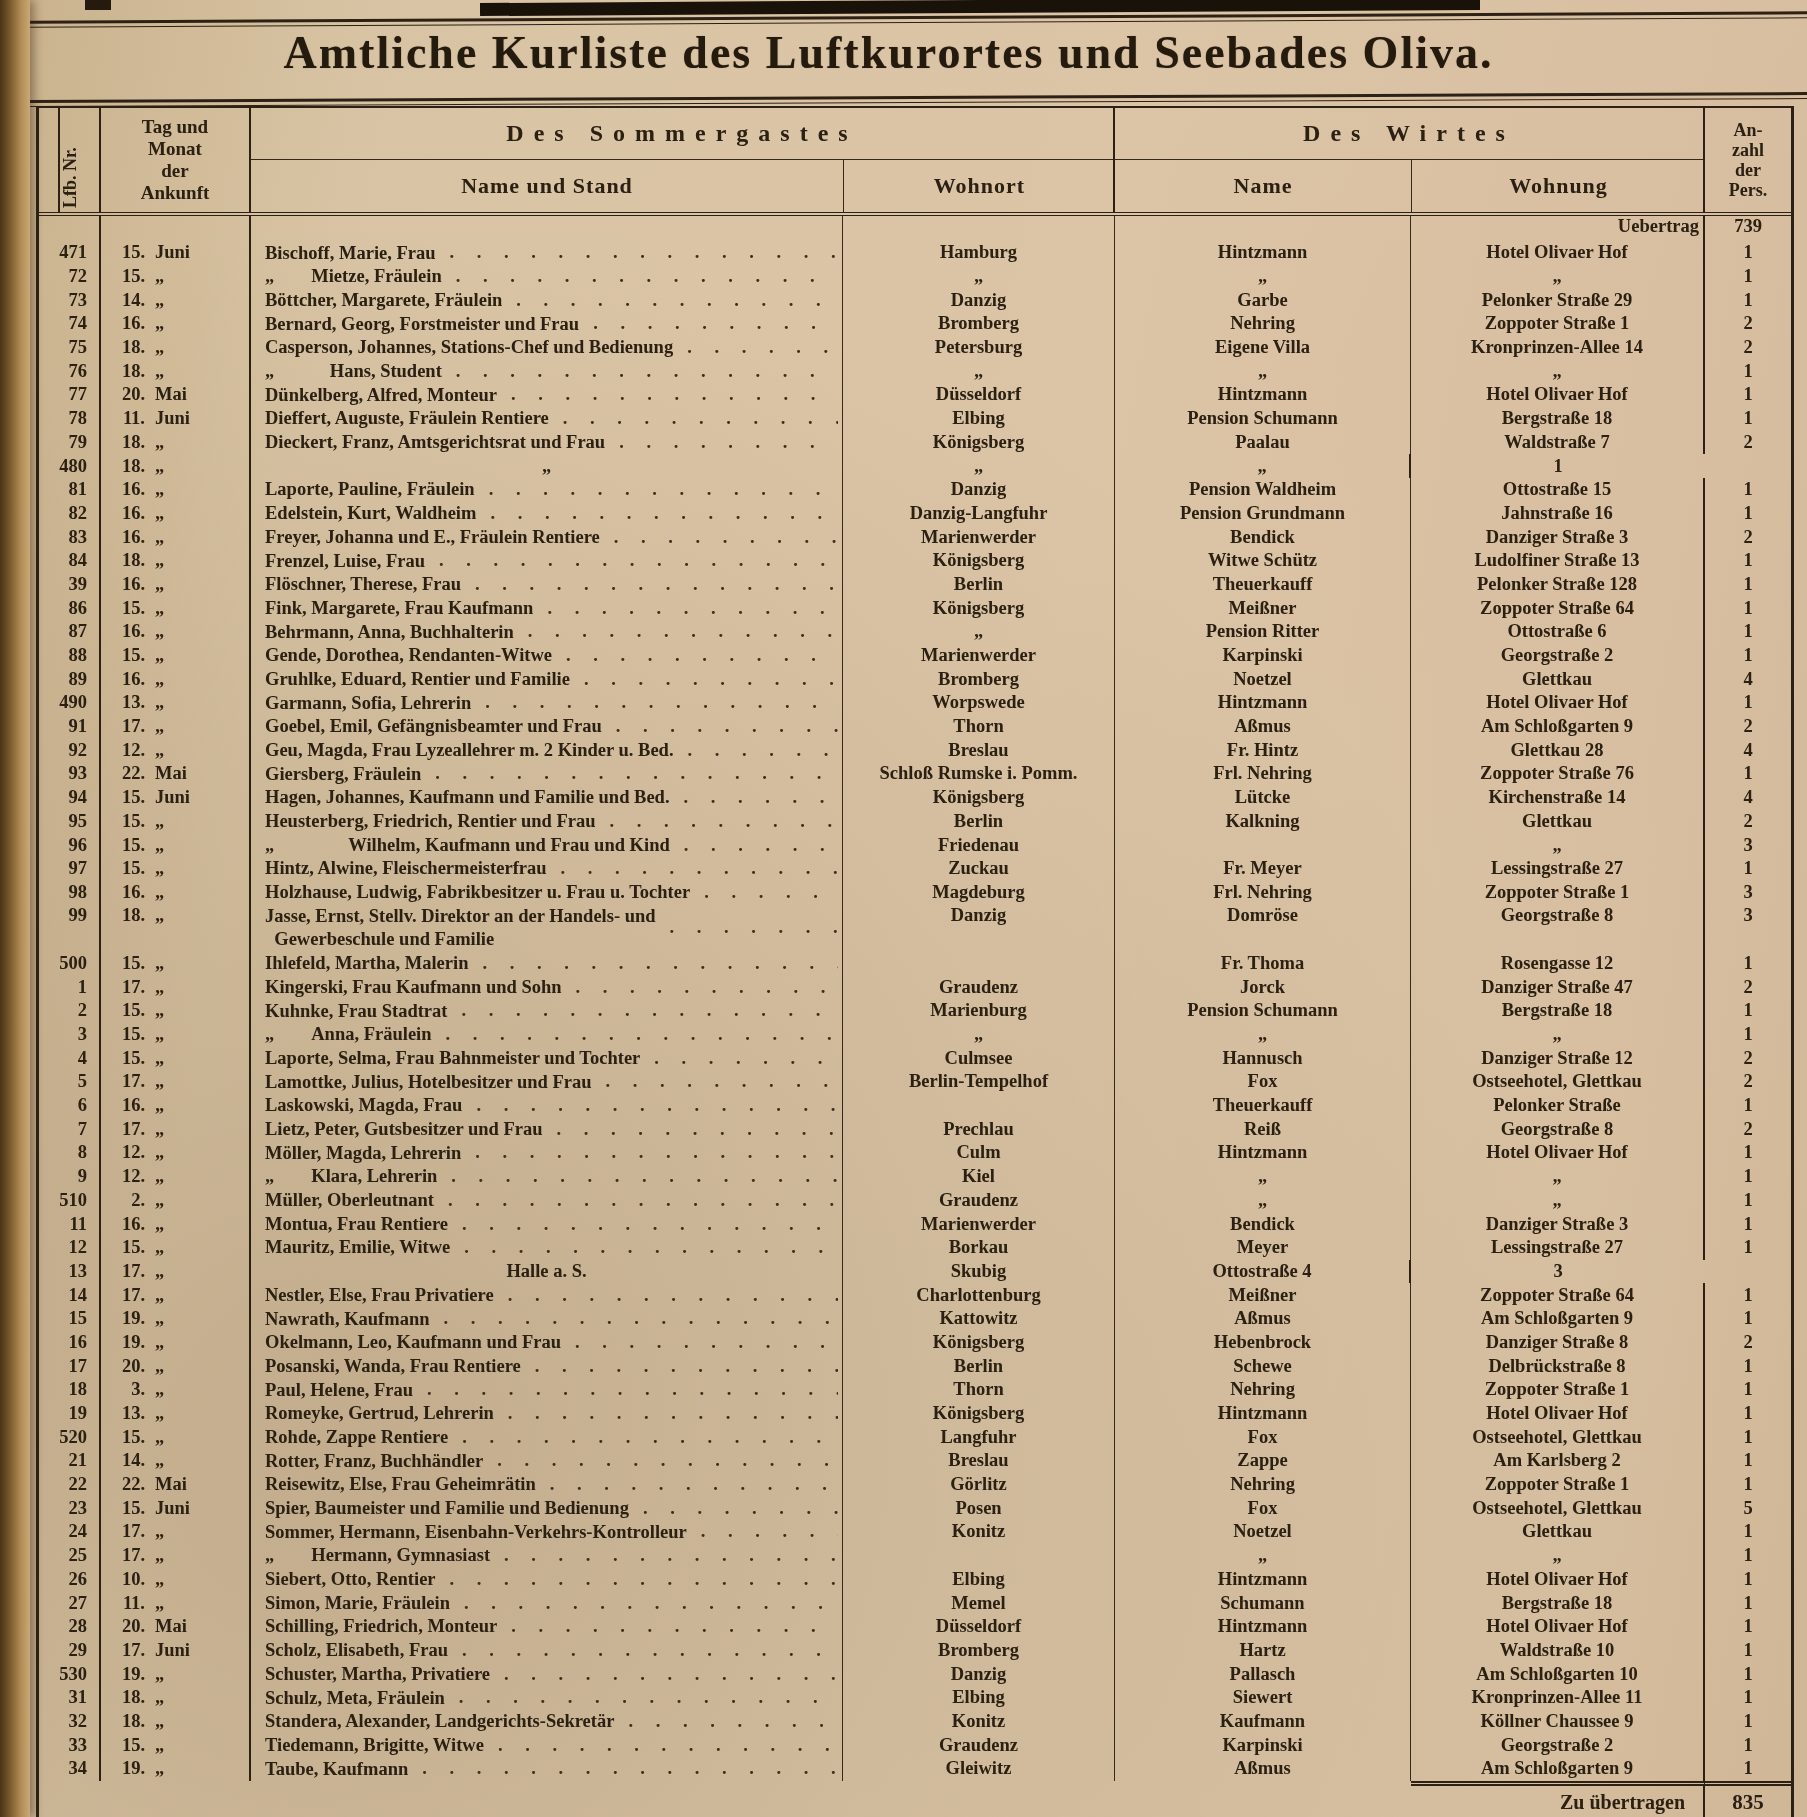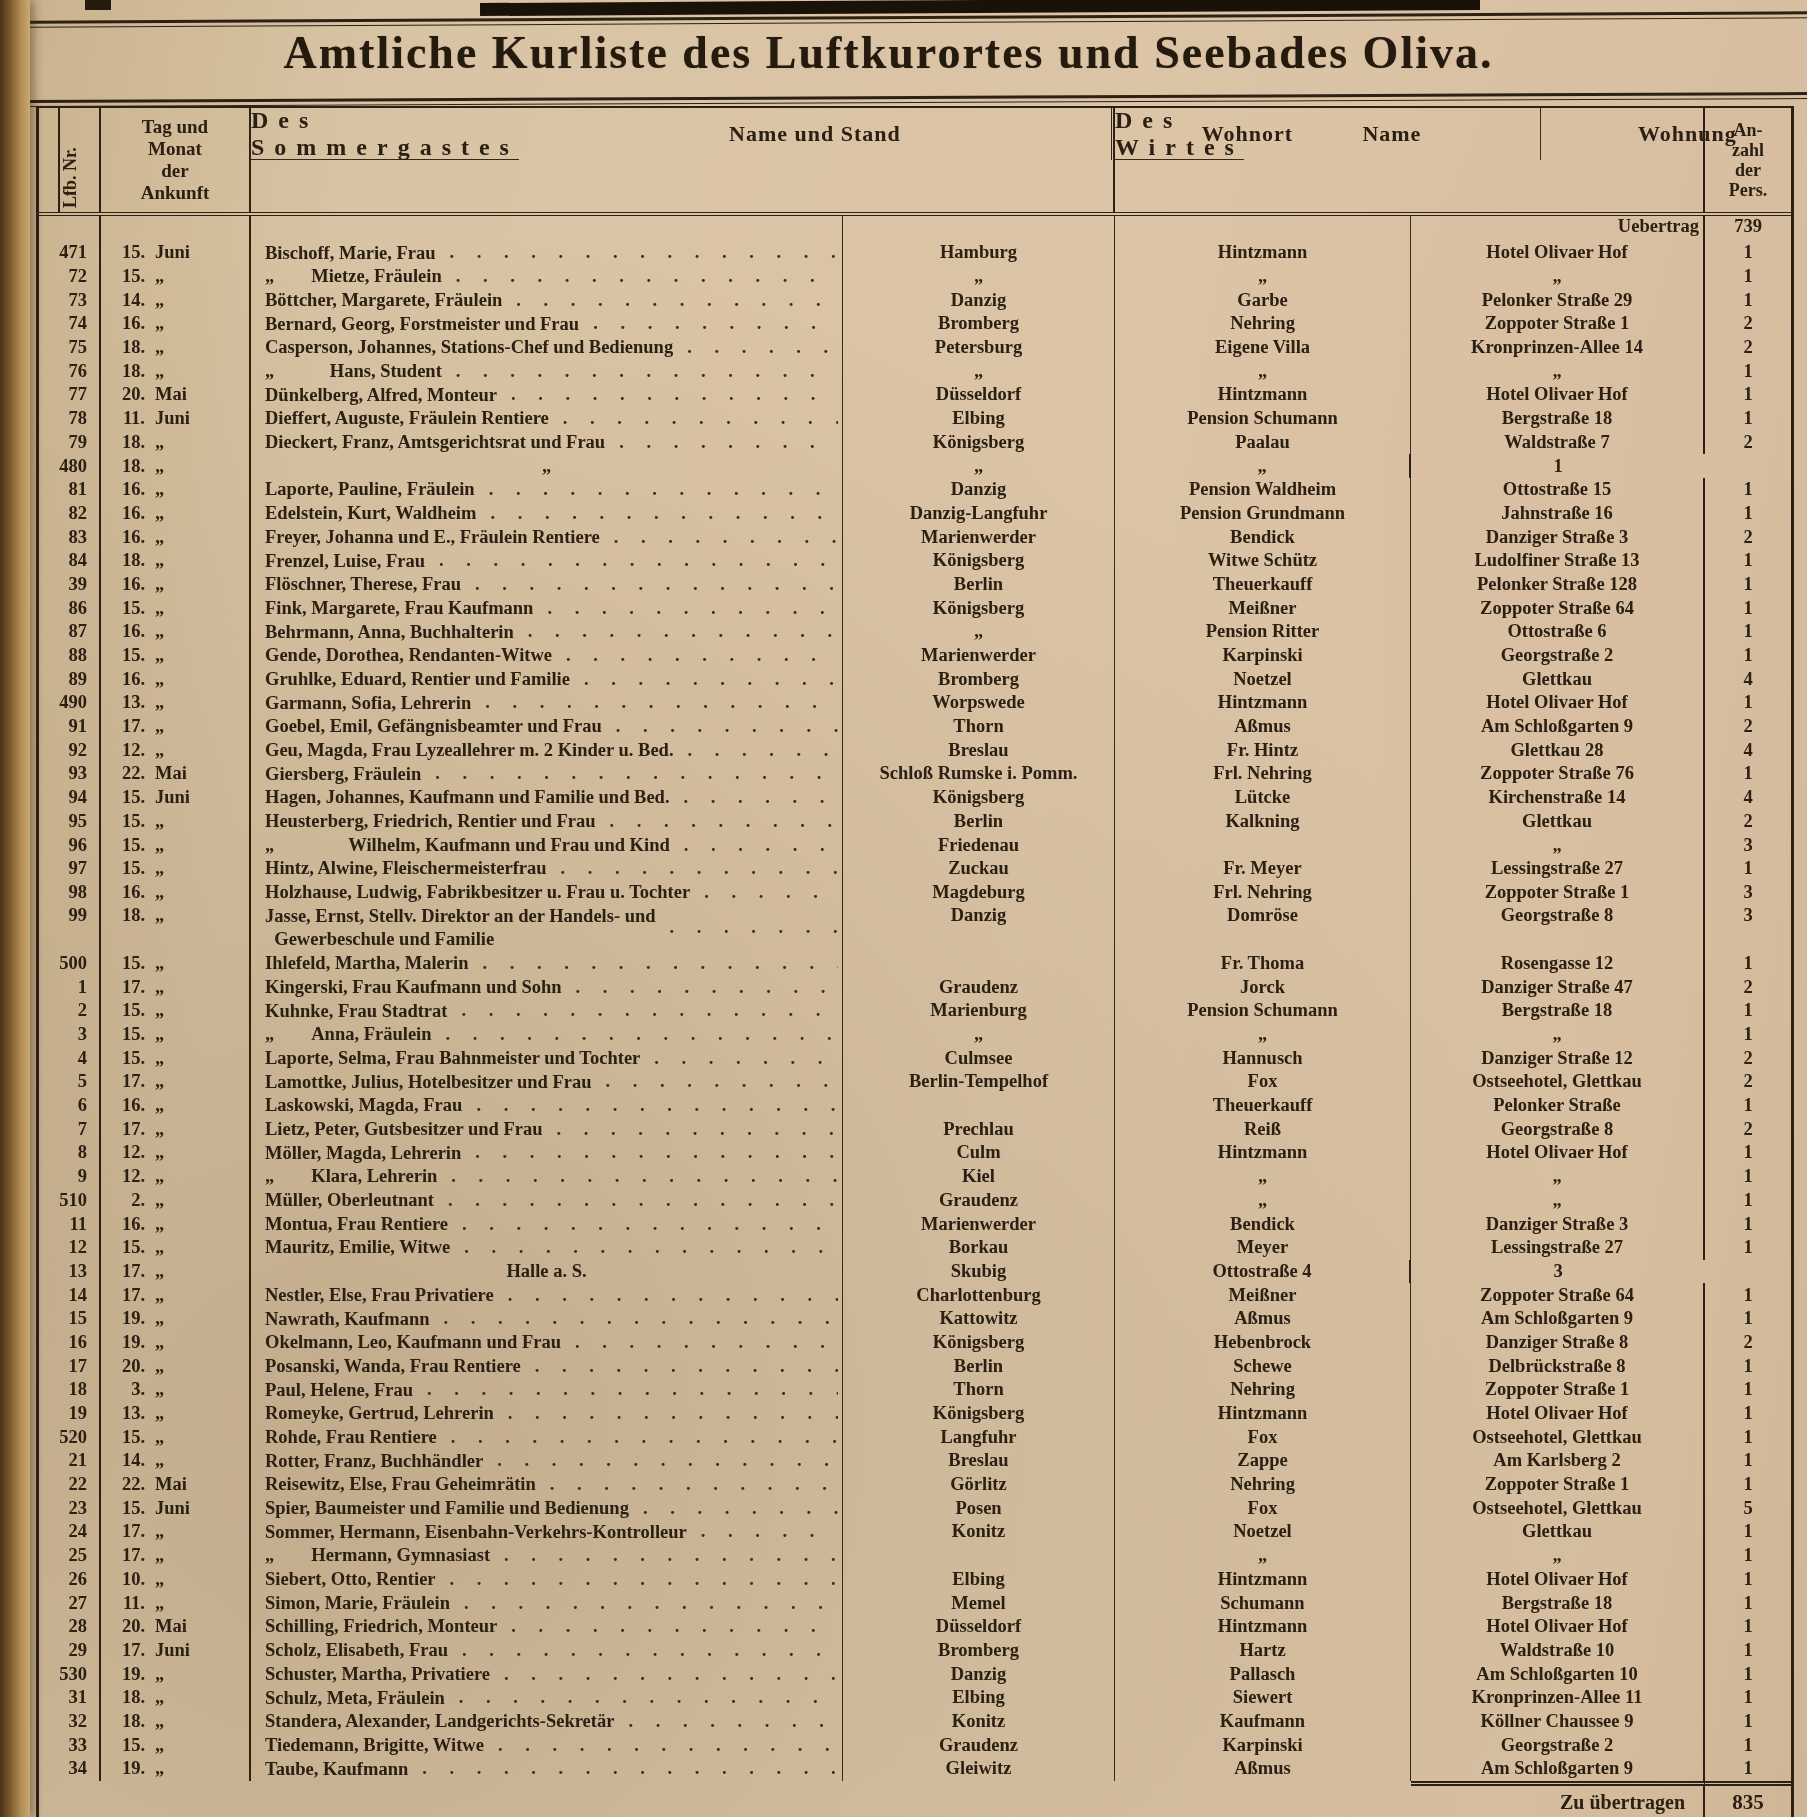--- a/index.html
+++ b/index.html
@@ -70,21 +70,21 @@
   .th { display: flex; align-items: center; justify-content: center; text-align: center; }
   .th-nr {
     border-right: 2.2px solid #2c2114;
     writing-mode: vertical-rl; transform: rotate(180deg);
     font-size: 18px; padding: 4px 0; margin: 0 auto;
     display: block; height: 104px;
   }
   .th-nr-wrap { border-right: 2.2px solid #2c2114; display: flex; justify-content: center; }
   .th-ankunft { border-right: 2.6px solid #2c2114; font-size: 19px; line-height: 1.15; white-space: pre-line; }
   .th-pers { font-size: 18px; line-height: 1.12; white-space: pre-line; }
-  .th-col-stack { display: flex; flex-direction: row; border-right: 2.2px solid #2c2114; }
+  .th-col-stack { display: flex; flex-direction: column; border-right: 2.2px solid #2c2114; }
   .th-col-stack.mid { border-right: 2.2px solid #2c2114; }
   .th-group {
     height: 52px; display: flex; align-items: center; justify-content: center;
     font-size: 24px; letter-spacing: 10px; border-bottom: 1.6px solid #35291a;
   }
   .th-subrow { display: grid; height: 52px; text-align: center; }
   .th-subrow.gast { grid-template-columns: 592px 272px; }
   .th-subrow.wirt { grid-template-columns: 296px 294px; }
   .th-sub { display: flex; align-items: center; justify-content: center; font-size: 22px; letter-spacing: 1px; }
   .th-sub + .th-sub { border-left: 1.6px solid #35291a; }
@@ -758,21 +758,21 @@
             <div class="cell c-wohnort">Königsberg</div>
             <div class="cell c-wirt">Hintzmann</div>
             <div class="cell c-wohnung">Hotel Olivaer Hof</div>
             <div class="cell c-pers">1</div>
           </div>
           <div class="grid-row">
             <div class="cell c-nr">520</div>
             <div class="cell c-day">15.</div>
             <div class="cell c-month">„</div>
             <div class="cell c-name">
-              <span class="name-text">Rohde, Frau Rentiere</span>
+              <span class="name-text">Rohde, Zappe Rentiere</span>
             </div>
             <div class="cell c-wohnort">Langfuhr</div>
             <div class="cell c-wirt">Fox</div>
             <div class="cell c-wohnung">Ostseehotel, Glettkau</div>
             <div class="cell c-pers">1</div>
           </div>
           <div class="grid-row">
             <div class="cell c-nr">21</div>
             <div class="cell c-day">14.</div>
             <div class="cell c-month">„</div>

